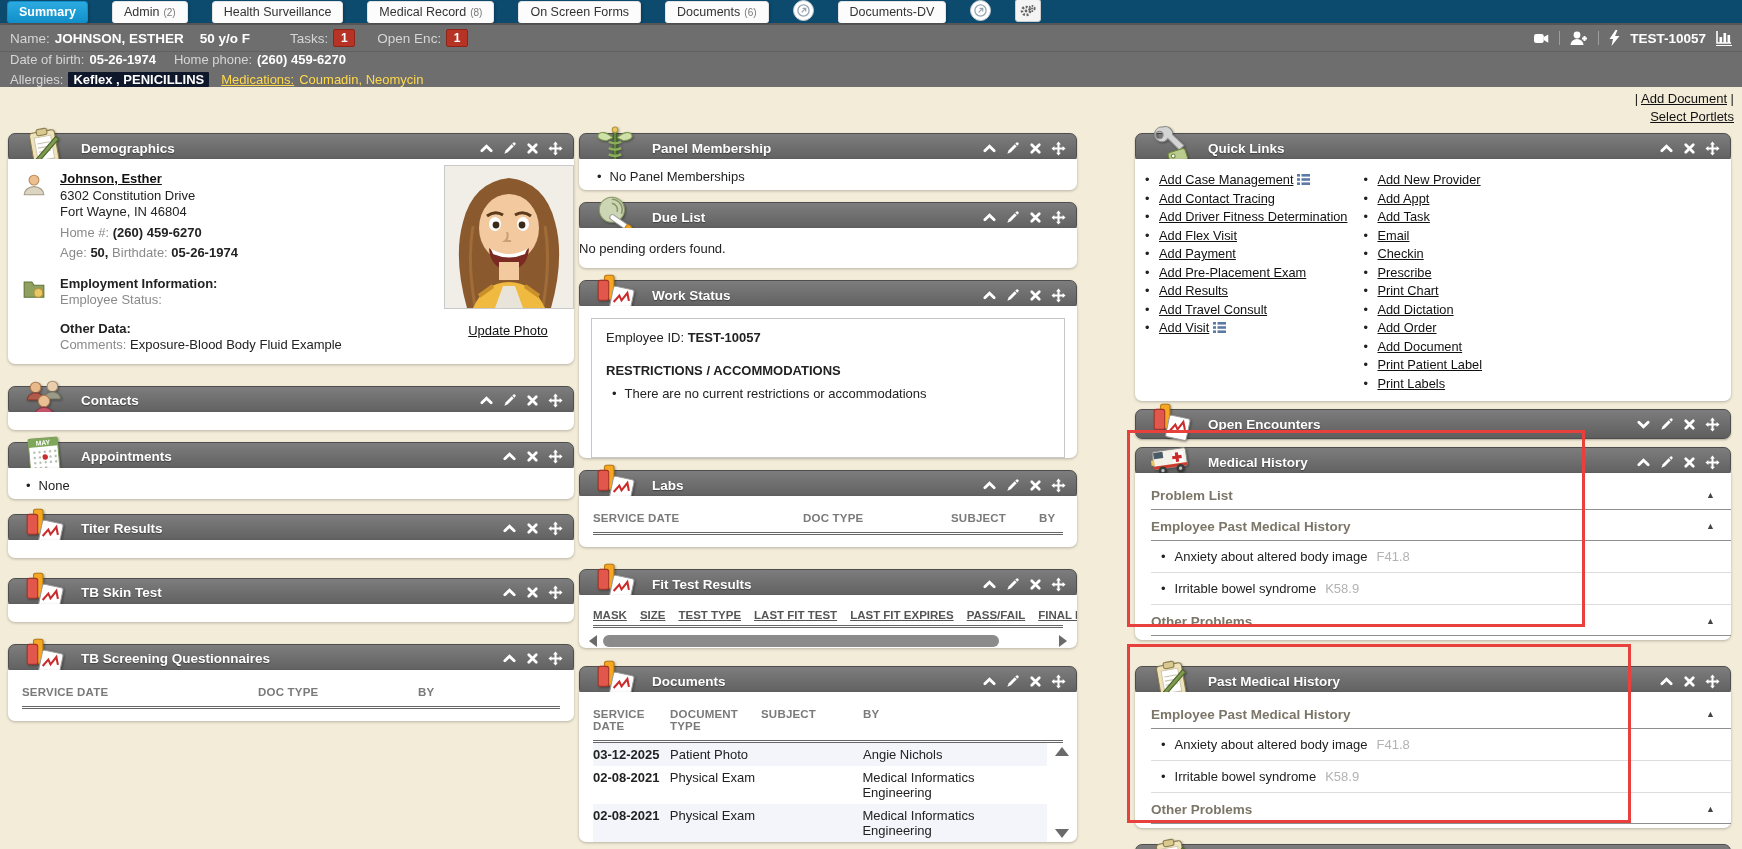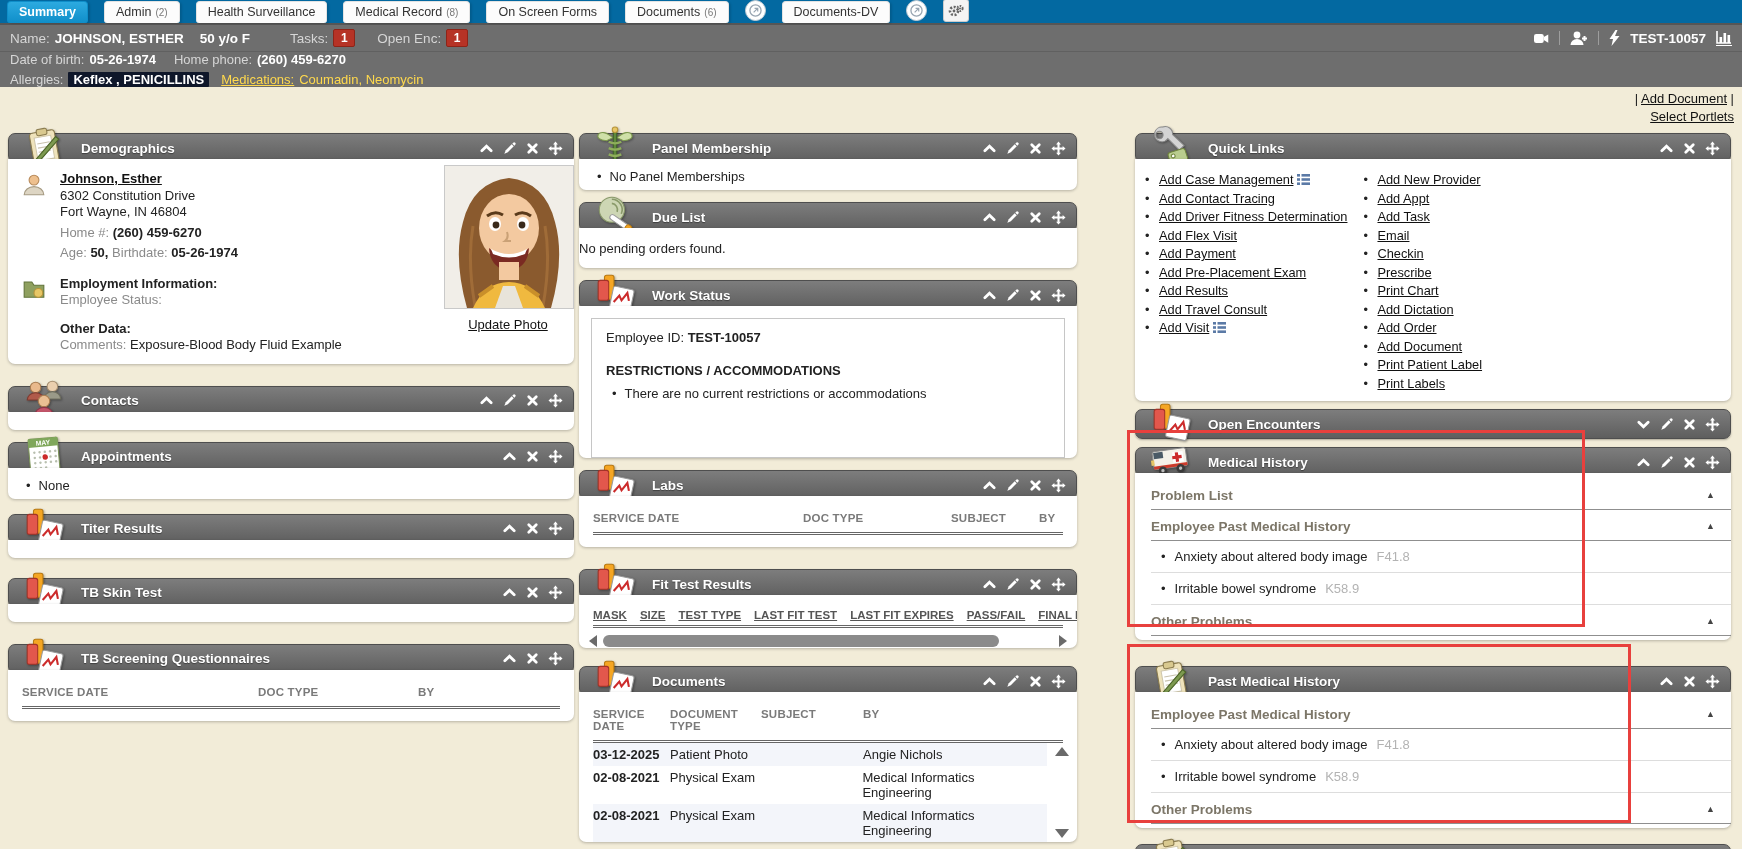--- a/index.html
+++ b/index.html
@@ -1,21 +1,21 @@
 <!DOCTYPE html>
 <html><head>
 <meta charset="utf-8">
 <style>
   html,body{margin:0;padding:0}
   body{width:1742px;height:849px;overflow:hidden;background:#f2ecd8;
        font-family:"Liberation Sans",sans-serif;position:relative;font-size:13px;color:#222}
 
   
-  .tabbar{position:absolute;left:0;top:0;width:100%;height:25px;background:#0369a1;
-          border-bottom:2px solid #565656;display:flex;align-items:flex-end;padding-left:7px;box-sizing:border-box;gap:16px}
+  .tabbar{position:absolute;left:0;top:0;width:100%;height:25px;background:#0c4a6e;
+          border-bottom:2px solid #565656;display:flex;align-items:flex-end;padding-left:7px;box-sizing:border-box;gap:24px}
   .tab{display:inline-flex;align-items:center;gap:4px;padding:3px 11px 4px;background:#fcfcfc;
        border:1px solid #e3e3e3;border-bottom:none;border-radius:4px 4px 3px 3px;color:#333;
        font-size:12.5px;cursor:pointer;box-shadow:2px 1px 2px rgba(0,0,0,.12);white-space:nowrap}
   .tab .cnt{font-size:10px;color:#777}
   .tab.active{background:linear-gradient(#2caae0,#0f8ec9);color:#fff;font-weight:bold;border-color:#0f8ec9}
   .roundbtn{width:19px;height:19px;border-radius:50%;background:#fff;border:1px solid #c3ccd4;
             display:inline-flex;align-items:center;justify-content:center;margin-bottom:2px;cursor:pointer}
   .gearbtn{width:24px;height:21px;border:1px solid #ccc;border-radius:3px;background:#f4f4f4;
            display:inline-flex;align-items:center;justify-content:center;margin-bottom:1px;cursor:pointer}
 
@@ -65,21 +65,21 @@
 
   
   .demo-body{padding:12px 14px 10px;min-height:192px}
   .demo-grid{position:relative}
   .demo-text{margin-left:38px;line-height:16.5px}
   .mini-ic{position:absolute;left:0;width:24px;height:24px}
   .namelink{font-weight:bold;text-decoration:underline;color:#111;cursor:pointer}
   .glabel{color:#8a8a8a}
   .photo{position:absolute;right:2px;top:6px;width:128px;text-align:center}
   .photo .frame{width:128px;height:142px;border:1px solid #c9c9c9;background:#f1eee8;overflow:hidden}
-  .updlink{display:inline-block;margin-top:8px;text-decoration:underline;color:#111;cursor:pointer}
+  .updlink{display:inline-block;margin-top:14px;text-decoration:underline;color:#111;cursor:pointer}
   .sechead{font-weight:bold;color:#222}
 
   
   .center-msg{padding:9px 0 12px}
   .ws-box{border:1px solid #c6c6c6;margin:8px 12px 12px;padding:10px 14px;line-height:17px;min-height:118px}
   .ws-restrict{font-weight:bold;margin-top:16px}
 
   
   .tb-screen-head{padding:12px 14px 4px}
   .tb-screen-head .thead span:nth-child(1){width:236px}

